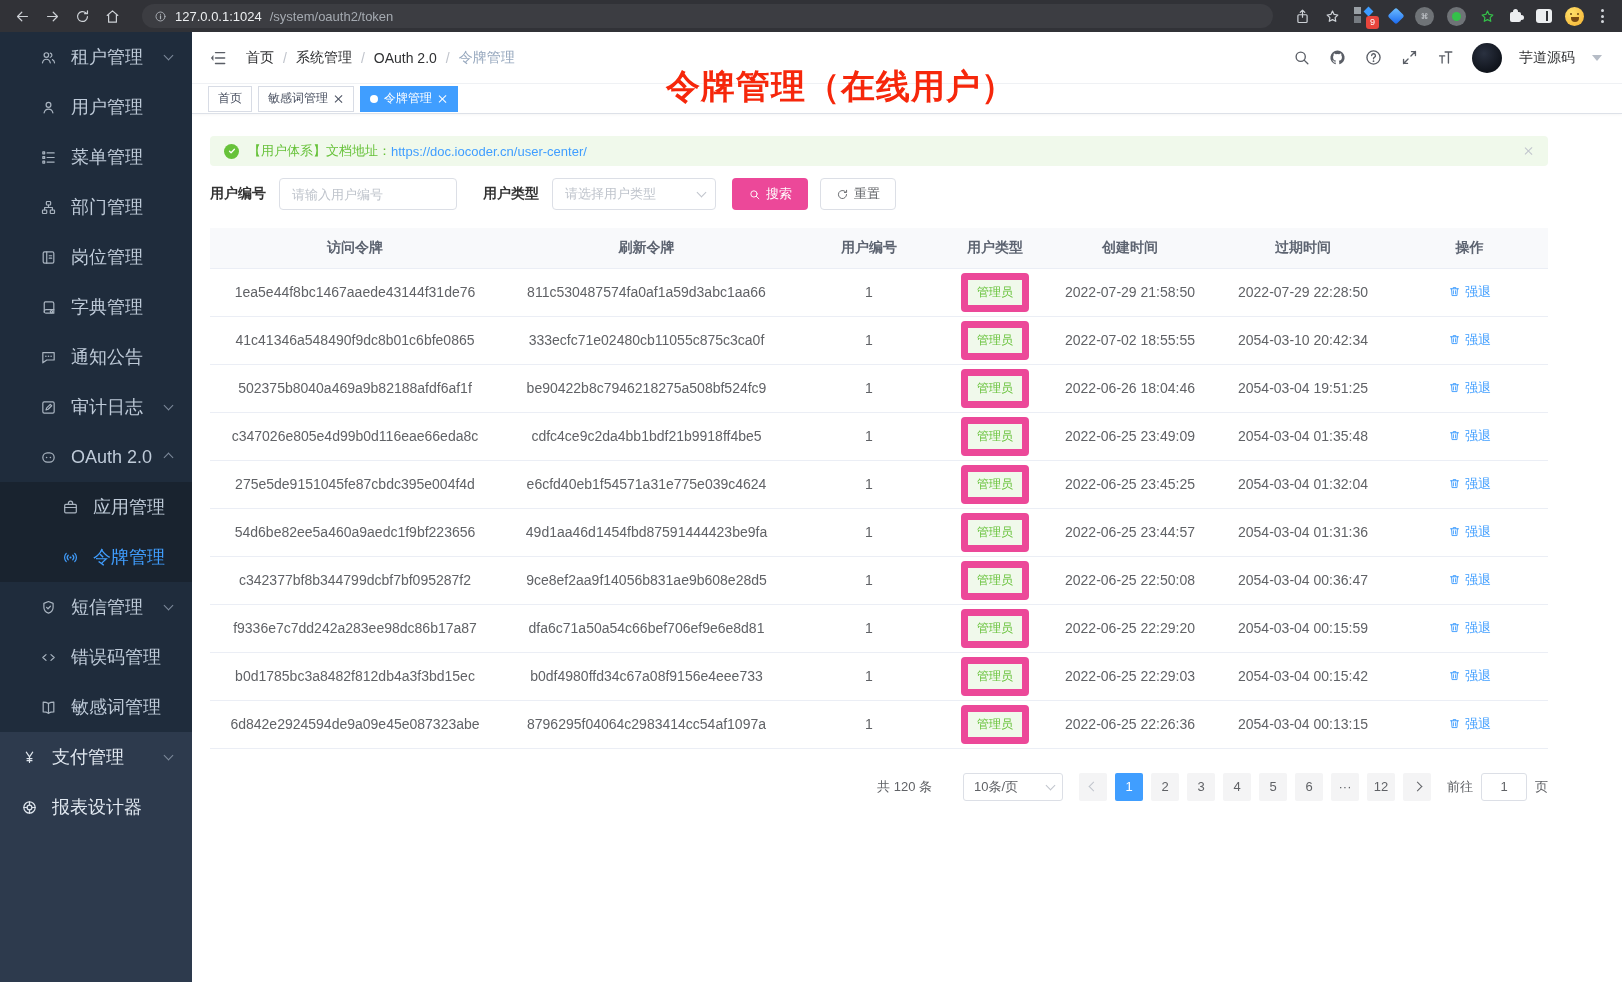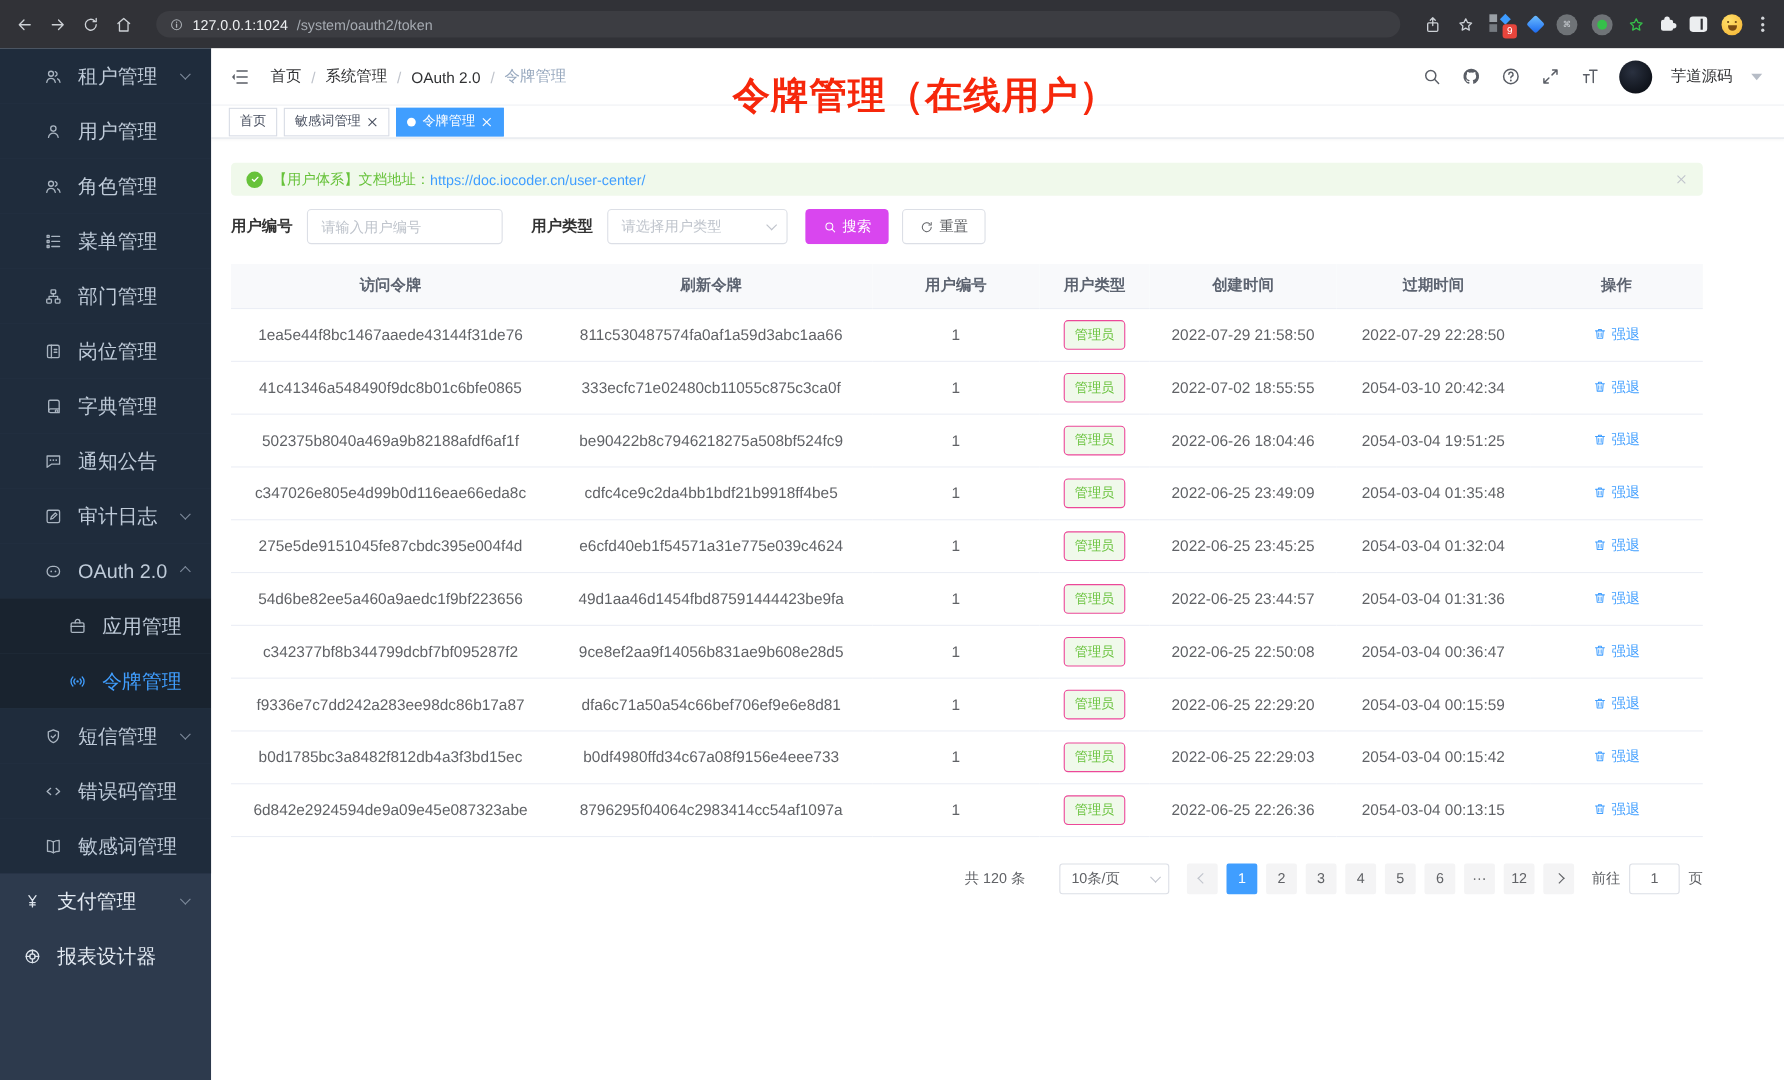--- a/index.html
+++ b/index.html
@@ -1,20 +1,20 @@
 <!DOCTYPE html>
 <html><head>
 <meta charset="utf-8">
 <style>
   * { margin:0; padding:0; box-sizing:border-box; }
   html,body { width:1622px; height:982px; overflow:hidden; font-family:"Liberation Sans",sans-serif; background:#fff; position:relative; }
   svg { display:block; width:100%; height:100%; }
 
   
-  .chrome { height:44px; background:#313237; display:flex; align-items:center; padding:0 14px; gap:13px; }
+  .chrome { height:32px; background:#313237; display:flex; align-items:center; padding:0 14px; gap:13px; }
   .bic { width:17px; height:17px; color:#cdd1d6; cursor:pointer; flex:none; }
   .bic.green { color:#35c04a; }
   .urlbar { flex:1; height:24px; background:#3c3d42; border-radius:13px; display:flex; align-items:center; gap:8px; padding:0 12px; margin:0 8px; cursor:text; }
   .urlbar .bic { width:13px; height:13px; color:#aeb3b9; }
   .url-host { color:#eceef0; font-size:13px; }
   .url-path { color:#a5aab1; font-size:13px; }
   .ext-cluster { position:relative; width:23px; height:21px; flex:none; cursor:pointer; }
   .ext-cluster .sq1 { position:absolute; left:0; top:1px; width:7px; height:7px; background:#9aa0a6; }
   .ext-cluster .sq2 { position:absolute; left:0; top:10px; width:7px; height:7px; background:#767b81; }
   .ext-cluster .dia { position:absolute; left:11px; top:2px; width:7px; height:7px; background:#3d9bff; transform:rotate(45deg); }
@@ -96,27 +96,27 @@
 
   .filters { margin-top:12px; display:flex; align-items:center; }
   .flabel { font-size:14px; font-weight:700; color:#333; margin-right:13px; }
   .finput { width:178px; height:32px; border:1px solid #dcdfe6; border-radius:4px; padding:0 12px; font-size:13px; color:#606266; font-family:inherit; outline:none; margin-right:26px; }
   .finput::placeholder { color:#bfc4cc; }
   .fselect { width:164px; height:32px; border:1px solid #dcdfe6; border-radius:4px; display:flex; align-items:center; justify-content:space-between; padding:0 10px 0 12px; cursor:pointer; margin-right:16px; }
   .fselect .ph { font-size:13px; color:#bfc4cc; }
   .fselect .chev, .psize .chev { color:#c0c4cc; margin-top:-3px; }
   .btn { height:32px; border-radius:4px; display:inline-flex; align-items:center; gap:5px; padding:0 15px; font-size:13px; cursor:pointer; border:1px solid transparent; font-family:inherit; }
   .btn .bic16 { width:13px; height:13px; }
-  .btn.primary { background:#d946ef; color:#fff; margin-right:12px; }
+  .btn.primary { background:#ec4899; color:#fff; margin-right:12px; }
   .btn.plain { background:#fff; color:#606266; border-color:#dcdfe6; }
 
   table { margin-top:18px; width:1338px; border-collapse:collapse; table-layout:fixed; }
   th { height:40px; background:#f8f9fb; font-size:14px; font-weight:600; color:#5c6370; text-align:center; border-bottom:1px solid #ebeef5; }
   td { height:48px; font-size:14px; color:#606266; text-align:center; border-bottom:1px solid #ebeef5; }
-  .badge-type { display:inline-block; padding:4px 9px; font-size:12px; color:#67c23a; background:#f0f9eb; border:1px solid #ec4899; border-radius:4px; }
+  .badge-type { display:inline-block; padding:4px 9px; font-size:12px; color:#67c23a; background:#f0f9eb; border:7px solid #ec4899; border-radius:4px; }
   .action { display:inline-flex; align-items:center; gap:4px; color:#409eff; font-size:13px; cursor:pointer; }
   .aic { width:13px; height:13px; flex:none; }
 
   .pagination { width:1338px; margin-top:24px; display:flex; justify-content:flex-end; align-items:center; font-size:13px; color:#606266; }
   .total { margin-right:31px; }
   .psize { width:100px; height:28px; border:1px solid #dcdfe6; border-radius:3px; display:flex; align-items:center; justify-content:space-between; padding:0 8px 0 10px; cursor:pointer; margin-right:12px; color:#606266; }
   .pbtn { min-width:28px; height:28px; margin:0 4px; padding:0 4px; border:none; border-radius:2px; background:#f4f4f5; color:#606266; font-size:13px; display:inline-flex; align-items:center; justify-content:center; cursor:pointer; font-family:inherit; }
   .pbtn.active { background:#409eff; color:#fff; }
   .pbtn.prev { color:#c0c4cc; }
   .pages { display:inline-flex; }
@@ -225,32 +225,20 @@
           <span class="micon">
             <svg viewBox="0 0 24 24" fill="none" stroke="currentColor" stroke-width="1.7" stroke-linecap="round" stroke-linejoin="round">
               <circle cx="12" cy="8.3" r="3.4"></circle>
               <path d="M5.8 19.5c.8-3.5 3.2-5.3 6.2-5.3s5.4 1.8 6.2 5.3"></path>
             </svg>
           </span>
           <span class="mlabel">用户管理</span>
 
         </div>
 
-        <div class="mitem lv1">
-          <span class="micon">
-            <svg viewBox="0 0 24 24" fill="none" stroke="currentColor" stroke-width="1.7" stroke-linecap="round" stroke-linejoin="round">
-              <circle cx="9" cy="8.5" r="3.2"></circle>
-              <path d="M3.5 19.5c.7-3.3 2.9-5 5.5-5s4.8 1.7 5.5 5"></path>
-              <path d="M14.5 5.8c1.4.5 2.3 1.6 2.3 3s-.9 2.4-2.3 2.9"></path>
-              <path d="M17.5 15c1.8.8 2.8 2.3 3 4.5"></path>
-            </svg>
-          </span>
-          <span class="mlabel">角色管理</span>
-
-        </div>
 
         <div class="mitem lv1">
           <span class="micon">
             <svg viewBox="0 0 24 24" fill="none" stroke="currentColor" stroke-width="1.7" stroke-linecap="round" stroke-linejoin="round">
               <path d="M10 5.5h10M10 12h10M10 18.5h10"></path>
               <rect x="4" y="4.2" width="2.6" height="2.6"></rect>
               <rect x="4" y="10.7" width="2.6" height="2.6"></rect>
               <rect x="4" y="17.2" width="2.6" height="2.6"></rect>
             </svg>
           </span>

